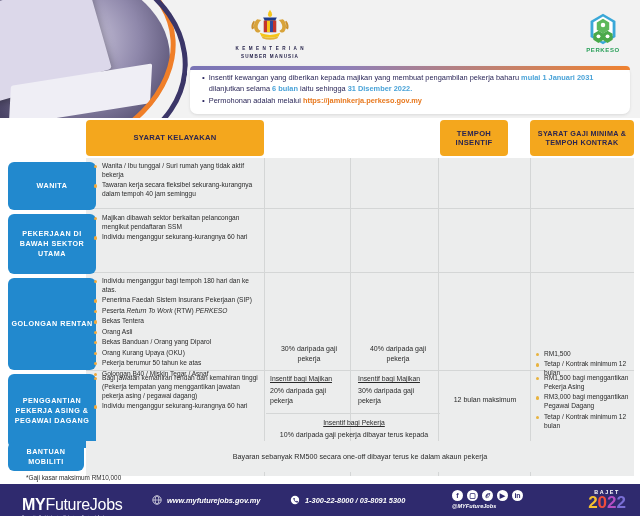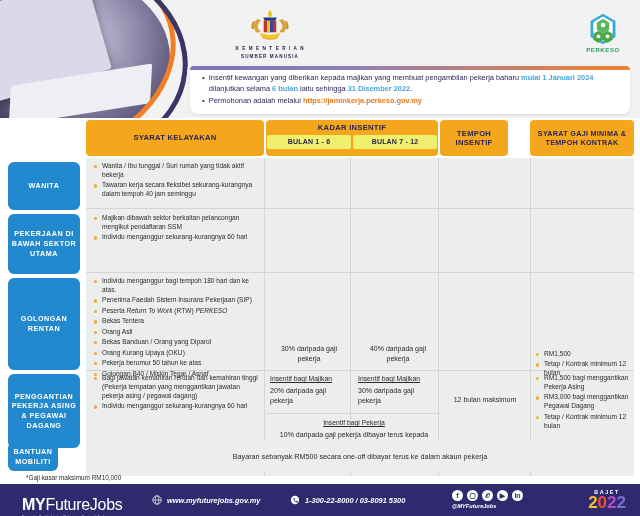--- a/index.html
+++ b/index.html
@@ -162,21 +162,21 @@
   }
   .vline { position: absolute; top: 0; bottom: 0; width: 1px; background: #d4d6d6; }
   .v1 { left: 178px; }
   .v2 { left: 264px; }
   .v3 { left: 352px; }
   .v4 { left: 444px; }
   .hline { position: absolute; left: 0; right: 0; height: 1px; background: #d4d6d6; }
 
   
   .cat {
-    position: absolute; left: 8px; width: 72px;
+    position: absolute; left: 8px; width: 88px;
     background: #2289ce;
     border-radius: 6px;
     color: #ffffff;
     font-size: 7.2px; font-weight: bold;
     letter-spacing: .5px; line-height: 1.35;
     display: flex; align-items: center; justify-content: center;
     text-align: center;
     padding: 3px;
   }
 
@@ -220,21 +220,21 @@
   }
   .mobiliti-band {
     position: absolute; left: 86px; top: 0;
     width: 548px; height: 31px;
     background: #eceded;
     display: flex; align-items: center; justify-content: center;
     font-size: 7.2px; color: #2a2a2a;
   }
   .cat-mobiliti {
     position: absolute; left: 8px; top: 1px;
-    width: 50px; height: 29px;
+    width: 76px; height: 29px;
     background: #2289ce; border-radius: 6px;
     color: #fff; font-size: 7.2px; font-weight: bold;
     letter-spacing: .5px; line-height: 1.3;
     display: flex; align-items: center; justify-content: center; text-align: center;
   }
 
   .footnote {
     position: absolute; left: 26px; top: 474px;
     font-size: 6.4px; color: #2a2a2a;
   }
@@ -326,40 +326,33 @@
       <circle cx="30" cy="23" r="4" fill="#ffffff"></circle>
       <circle cx="22" cy="43" r="3.4" fill="#ffffff"></circle>
       <circle cx="38" cy="43" r="3.4" fill="#ffffff"></circle>
     </svg>
     <div class="perkeso-text">PERKESO</div>
   </div>
 
   <div class="note-card">
     <div class="note-item">
       <span class="note-bullet">•</span>
-      <span>Insentif kewangan yang diberikan kepada majikan yang membuat pengambilan pekerja baharu <span class="hl">mulai 1 Januari 2024</span> dilanjutkan selama <span class="hl">6 bulan</span> iaitu sehingga <span class="hl">31 Disember 2022.</span></span>
+      <span>Insentif kewangan yang diberikan kepada majikan yang membuat pengambilan pekerja baharu <span class="hl">mulai 1 Januari 2031</span> dilanjutkan selama <span class="hl">6 bulan</span> iaitu sehingga <span class="hl">31 Disember 2022.</span></span>
     </div>
     <div class="note-item">
       <span class="note-bullet">•</span>
       <span>Permohonan adalah melalui <span class="lnk">https://jaminkerja.perkeso.gov.my</span></span>
     </div>
   </div>
 </div>
 
 <div class="table-wrap">
 
   <div class="col-headers">
     <div class="chead chead-syarat">SYARAT KELAYAKAN</div>
-    <div class="chead chead-kadar">
-      <div class="kadar-title">KADAR INSENTIF</div>
-      <div class="kadar-subs">
-        <div class="kadar-sub">BULAN 1 - 6</div>
-        <div class="kadar-sub">BULAN 7 - 12</div>
-      </div>
-    </div>
     <div class="chead chead-tempoh">TEMPOH INSENTIF</div>
     <div class="chead chead-gaji">SYARAT GAJI MINIMA &amp; TEMPOH KONTRAK</div>
   </div>
 
   <div class="grid">
     <div class="vline v1"></div>
     <div class="vline v2"></div>
     <div class="vline v3"></div>
     <div class="vline v4"></div>
     <div class="hline" style="top:50px;"></div>

